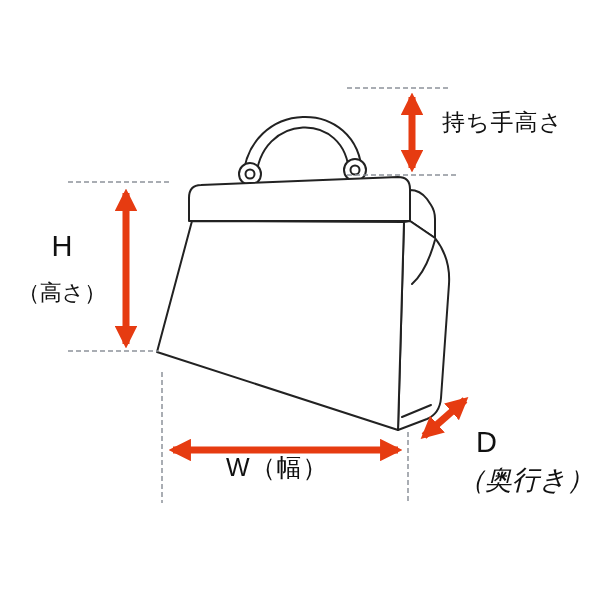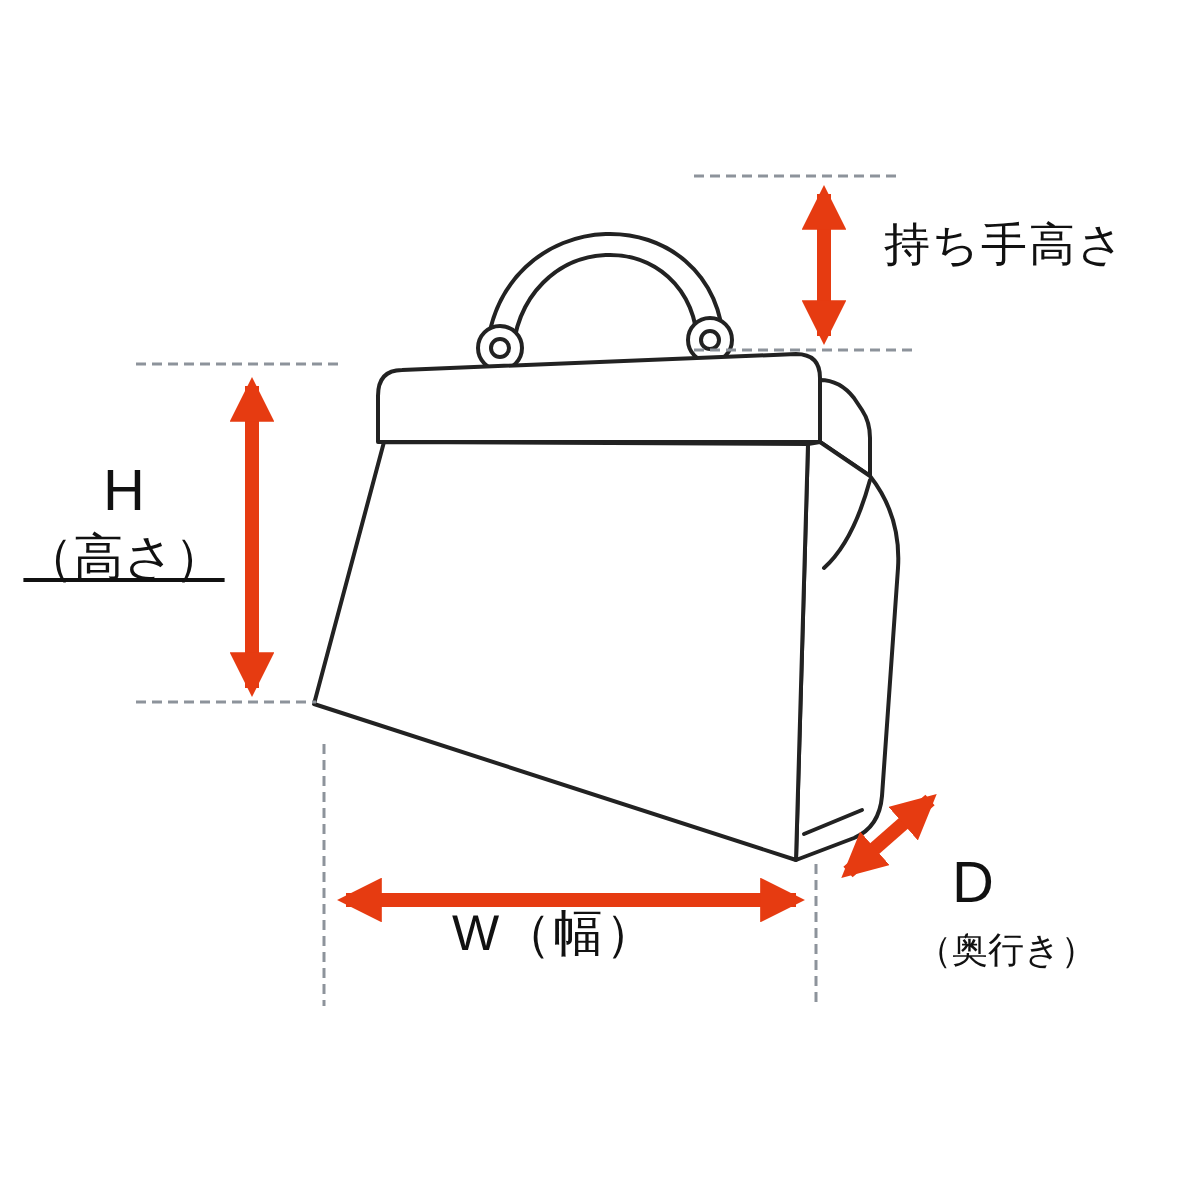--- a/index.html
+++ b/index.html
@@ -17,25 +17,25 @@
     background:var(--background,#fff);
     font-family:"Liberation Sans","DejaVu Sans",sans-serif;
     color:var(--text,#111);
     overflow:hidden;
   }
   .stage svg{position:absolute;inset:0;}
   .label{position:absolute;white-space:nowrap;line-height:1.25;}
   .label-handle{left:442px;top:108px;font-size:23px;letter-spacing:1px;}
   .label-height{left:10px;top:228px;width:104px;text-align:center;}
   .label-height .big{font-size:29px;}
-  .label-height .sub{font-size:25px;margin-top:0;text-decoration:underline;}
+  .label-height .sub{font-size:22px;margin-top:15px;}
   .label-width{left:226px;top:452px;font-size:25px;letter-spacing:1px;}
   .label-depth{left:458px;top:424px;}
   .label-depth .big{font-size:29px;margin-left:18px;}
-  .label-depth .sub{font-size:18px;margin-top:4px;}
+  .label-depth .sub{font-size:27px;margin-top:4px;font-style:italic;}
 
   .bag-line{fill:#ffffff;stroke:var(--outline,#222);stroke-width:2;stroke-linejoin:round;stroke-linecap:round;}
   .bag-stroke{fill:none;stroke:var(--outline,#222);stroke-width:2;stroke-linejoin:round;stroke-linecap:round;}
   .guide{stroke:var(--guide,#8d939b);stroke-width:1.5;stroke-dasharray:5 3;fill:none;}
   .arrow{stroke:var(--arrow,#e63b11);stroke-width:7;fill:none;}
   #arrowhead path{fill:var(--arrow,#e63b11);}
 </style>
 </head>
 <body>
 

